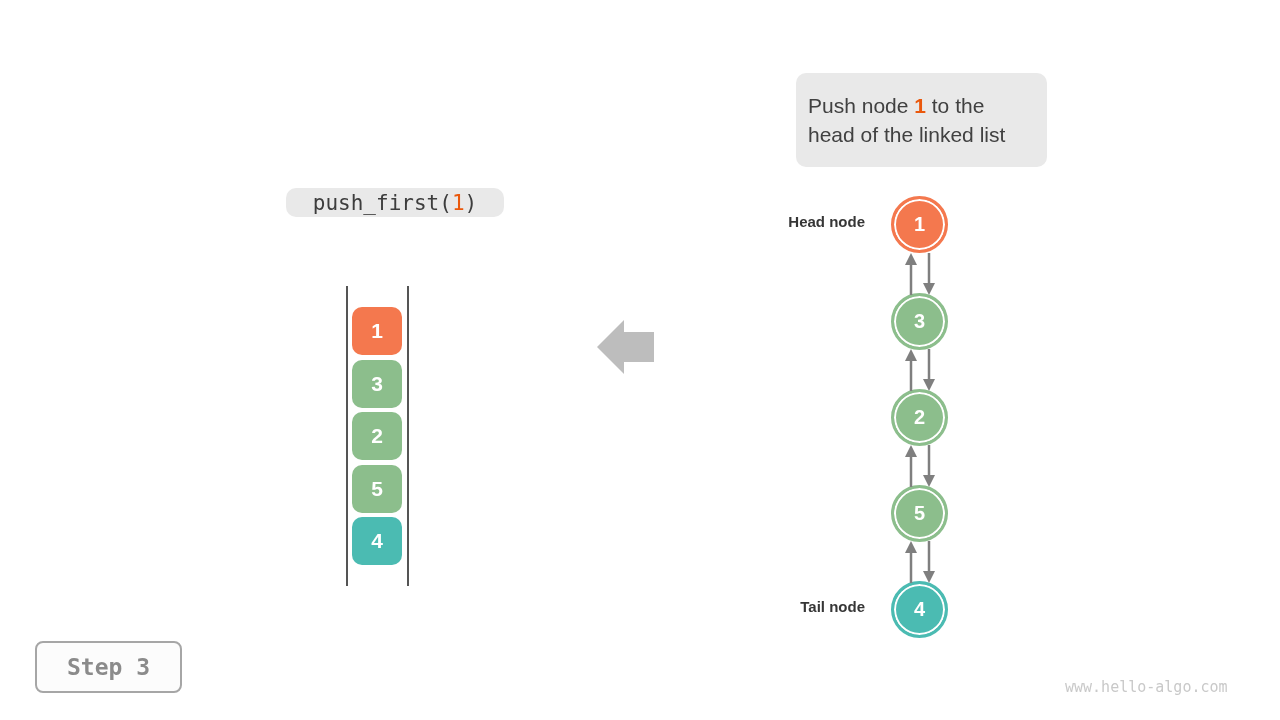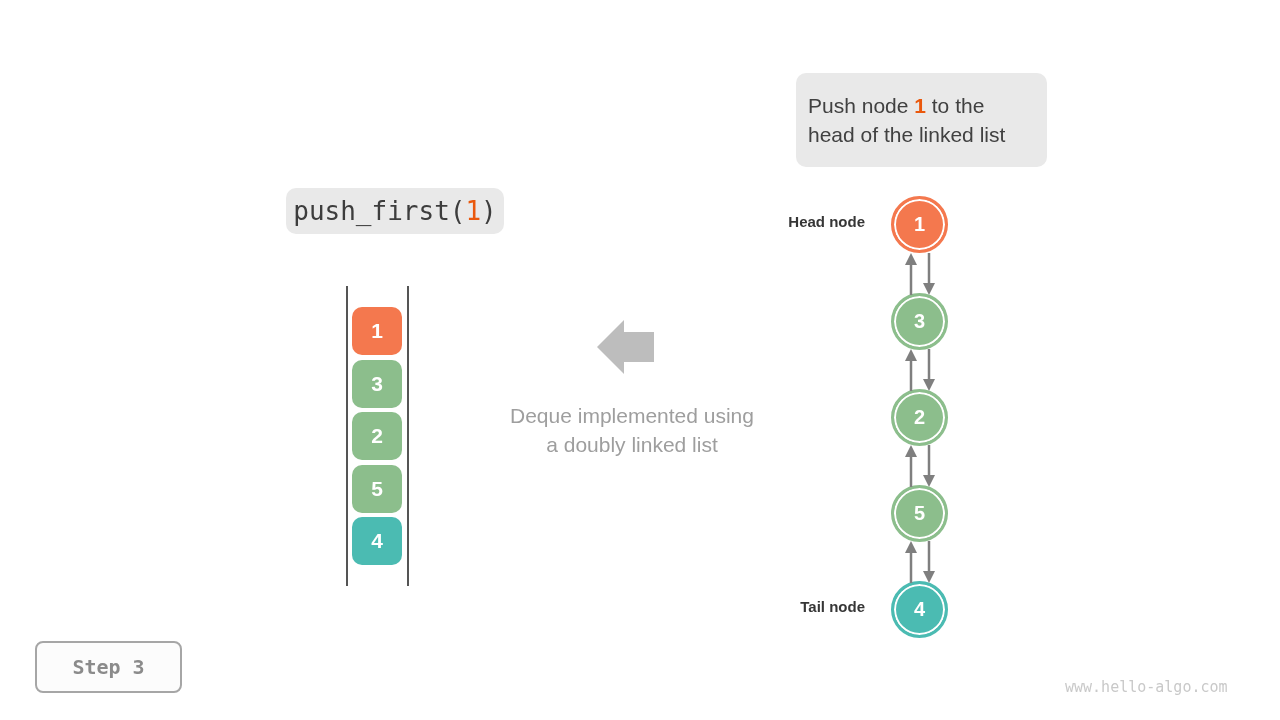--- a/index.html
+++ b/index.html
@@ -5,23 +5,23 @@
   html,body{margin:0;padding:0;background:#ffffff;}
   #canvas{position:relative;width:1280px;height:720px;background:#ffffff;overflow:hidden;
           font-family:"Liberation Sans",sans-serif;}
 
   
   .note{position:absolute;left:796px;top:73px;width:227px;padding:18px 12px;
         background:#e9e9e9;border-radius:10px;font-size:21px;line-height:29px;color:#414141;}
   .hl{color:#ea580c;font-weight:bold;}
 
   
-  .code{position:absolute;left:286px;top:188px;width:218px;height:46px;background:#e9e9e9;
+  .code{position:absolute;left:286px;top:188px;width:218px;height:29px;background:#e9e9e9;
         border-radius:10px;display:flex;align-items:center;justify-content:center;
-        font-family:"DejaVu Sans Mono","Liberation Mono",monospace;font-size:26px;color:#3d3d3d;}
+        font-family:"DejaVu Sans Mono","Liberation Mono",monospace;font-size:21px;color:#3d3d3d;}
   .code .hl{font-weight:normal;}
 
   
   .stack-line{position:absolute;width:1.5px;top:286px;height:300px;background:#555555;}
   .stack-line.left{left:346px;}
   .stack-line.right{left:407px;}
   .stack-square{position:absolute;left:352px;width:50px;height:48px;border-radius:10px;
         display:flex;align-items:center;justify-content:center;color:#ffffff;
         font-size:21px;font-weight:bold;}
   .sq0{top:307px;} .sq1{top:360px;} .sq2{top:412px;} .sq3{top:465px;} .sq4{top:517px;}
@@ -41,21 +41,21 @@
   .c0{top:253px;} .c1{top:349px;} .c2{top:445px;} .c3{top:541px;}
   .side-label{position:absolute;width:166px;text-align:right;font-size:15px;
         font-weight:bold;color:#363636;}
   .head-label{left:699px;top:213px;}
   .tail-label{left:699px;top:598px;}
 
   
   .step-box{position:absolute;left:35px;top:641px;width:143px;height:48px;background:#fcfcfc;
         border:2px solid #a6a6a6;border-radius:8px;display:flex;align-items:center;justify-content:center;
         font-family:"DejaVu Sans Mono","Liberation Mono",monospace;
-        font-size:20px;font-weight:bold;color:#8b8b8b;}
+        font-size:23px;font-weight:bold;color:#8b8b8b;}
 
   
   .watermark{position:absolute;left:1065px;top:678px;
         font-family:"DejaVu Sans Mono","Liberation Mono",monospace;
         font-size:15px;color:#c9c9c9;}
 </style>
 </head>
 <body>
 
 <div id="canvas">
@@ -73,24 +73,20 @@
   <div class="stack-square sq0" style="background-color: rgb(244, 120, 78);">1</div>
   <div class="stack-square sq1" style="background-color: rgb(140, 190, 140);">3</div>
   <div class="stack-square sq2" style="background-color: rgb(140, 190, 140);">2</div>
   <div class="stack-square sq3" style="background-color: rgb(140, 190, 140);">5</div>
   <div class="stack-square sq4" style="background-color: rgb(75, 187, 178);">4</div>
 
   <svg class="big-arrow" width="57" height="54" viewBox="0 0 57 54">
     <polygon points="0,27 27,0 27,12 57,12 57,42 27,42 27,54" fill="#bdbdbd"></polygon>
   </svg>
 
-  <div class="caption">
-    <div>Deque implemented using</div>
-    <div>a doubly linked list</div>
-  </div>
 
   <div class="side-label head-label">Head node</div>
   <div class="side-label tail-label">Tail node</div>
 
   <div class="node n0" style="background-color: rgb(244, 120, 78); border-color: rgb(244, 120, 78);">1</div>
   <div class="node n1" style="background-color: rgb(140, 190, 140); border-color: rgb(140, 190, 140);">3</div>
   <div class="node n2" style="background-color: rgb(140, 190, 140); border-color: rgb(140, 190, 140);">2</div>
   <div class="node n3" style="background-color: rgb(140, 190, 140); border-color: rgb(140, 190, 140);">5</div>
   <div class="node n4" style="background-color: rgb(75, 187, 178); border-color: rgb(75, 187, 178);">4</div>
 

